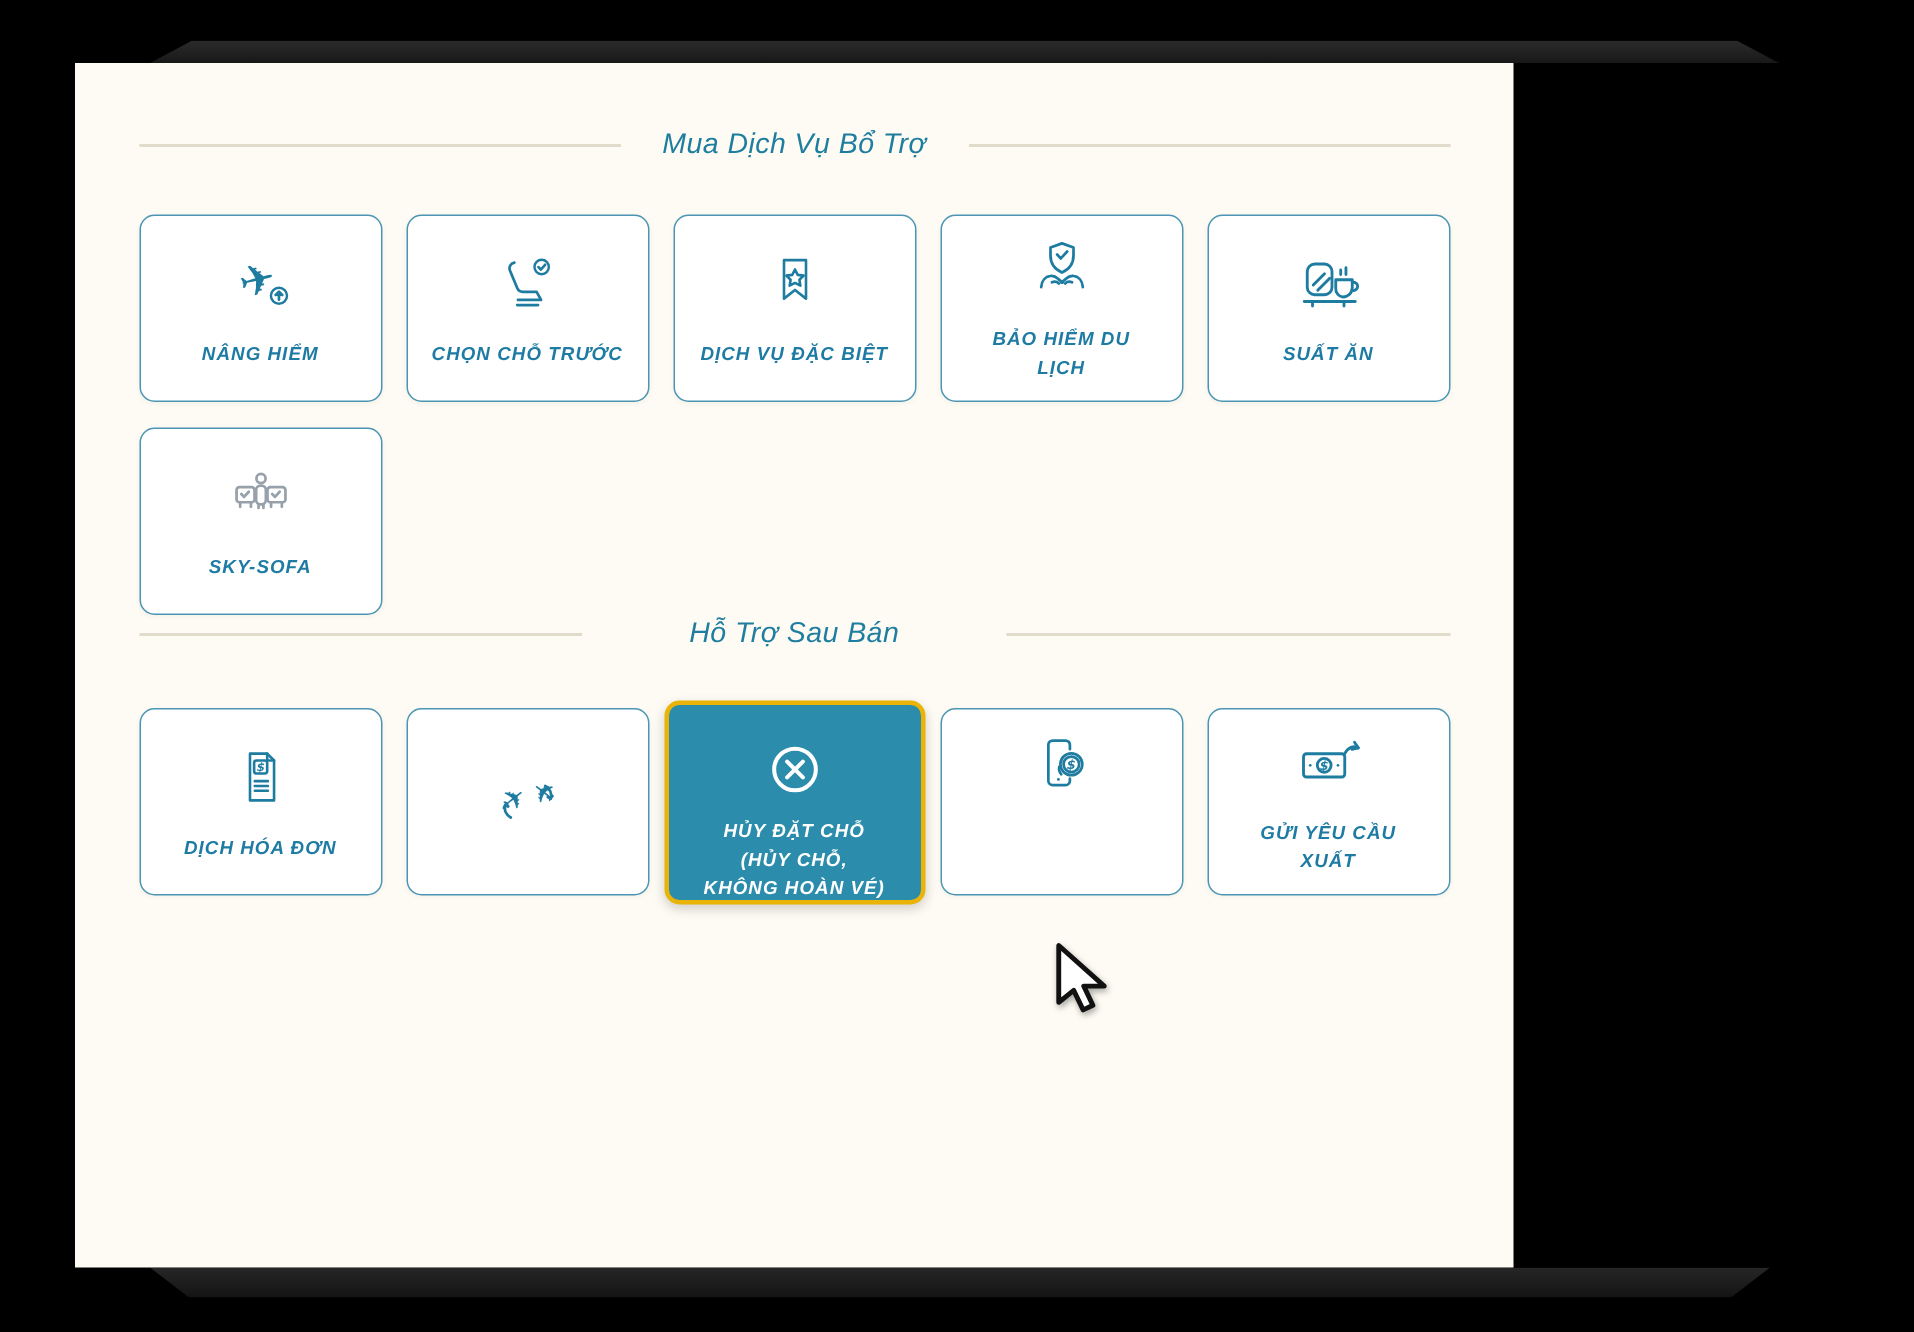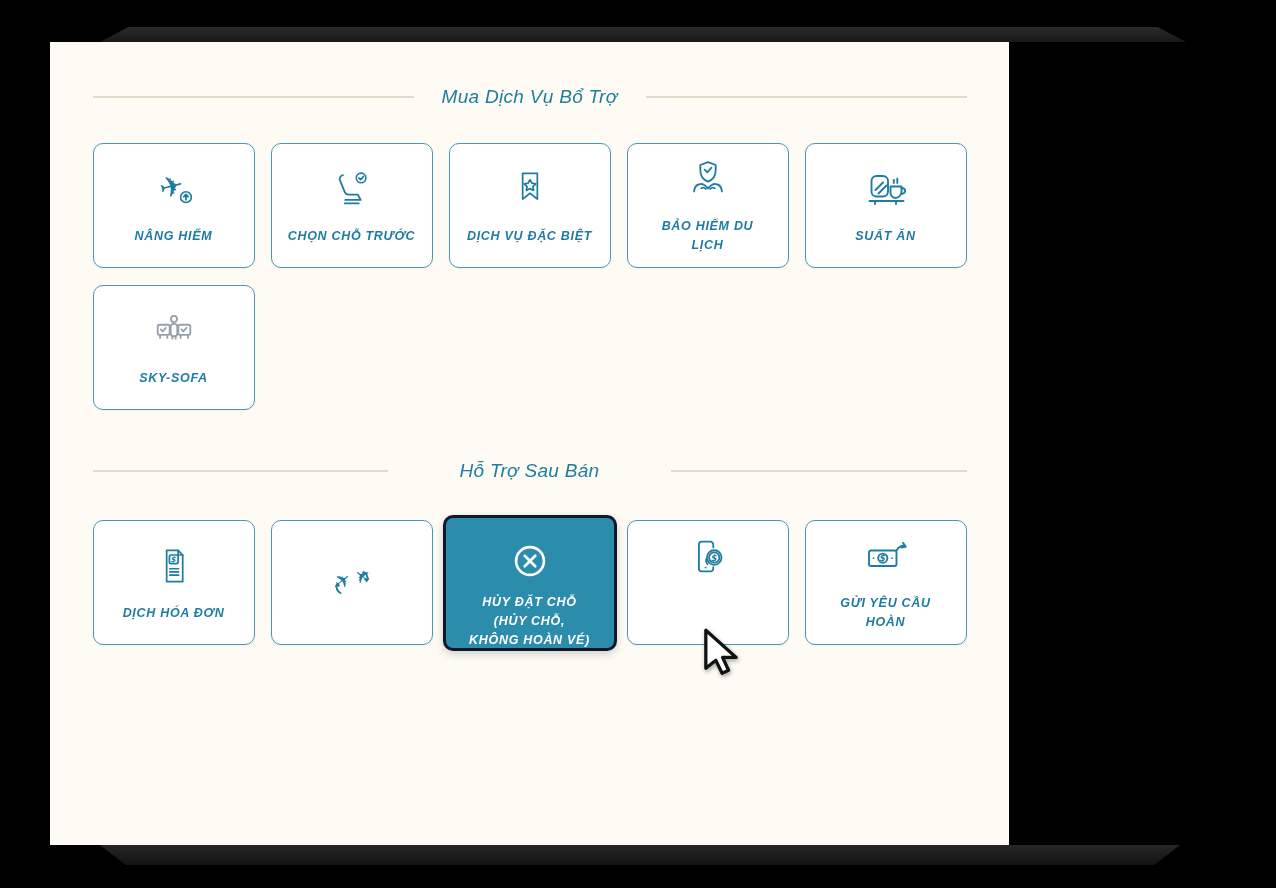--- a/index.html
+++ b/index.html
@@ -9,40 +9,40 @@
   .bezel-top{left:100px;top:27px;width:1086px;height:15px;
     clip-path:polygon(2.6% 0,97.4% 0,100% 100%,0 100%);}
   .bezel-bottom{left:100px;top:845px;width:1080px;height:20px;
     background:linear-gradient(#262626,#141414);
     clip-path:polygon(0 0,100% 0,97.6% 100%,2.4% 100%);}
   .screen{position:absolute;left:50px;top:42px;width:959px;height:803px;
     background:#FDFBF3;font-style:italic;}
   .content{width:874px;margin:0 auto;}
   .sec-header{display:flex;align-items:center;height:26px;}
   .sec-header.first{margin-top:42px;}
-  .sec-header.second{margin-top:48px;gap:44px;}
+  .sec-header.second{gap:44px;}
   .rule{flex:1;height:2px;background:#E0DBCA;}
   .sec-title{margin:0 28px;font-size:19px;font-weight:500;color:#1F7E9F;
     letter-spacing:.3px;white-space:nowrap;}
   .cards{display:flex;flex-wrap:wrap;gap:17px 16px;}
   .cards.first{margin-top:33px;}
   .cards.second{margin-top:36px;}
   .cell{position:relative;width:162px;height:125px;}
   .card{box-sizing:border-box;width:162px;height:125px;background:#fff;
     border:1px solid #4C95B4;border-radius:10px;display:flex;flex-direction:column;
     align-items:center;justify-content:center;gap:15px;overflow:hidden;cursor:pointer;
     box-shadow:0 1px 3px rgba(60,70,60,.05);}
   .card-icon{height:46px;display:flex;align-items:center;justify-content:center;
     color:#1E7CA1;}
   .card-icon svg{display:block;}
   .card-label{font-size:12.5px;font-weight:700;color:#1E7BA3;letter-spacing:.7px;
     line-height:19px;text-align:center;white-space:pre-line;padding:0 6px;}
   .card.tall{justify-content:flex-start;padding-top:14px;gap:8px;}
   .card.selected{position:absolute;left:-6px;top:-5px;width:174px;height:136px;
-    background:#2B8DAB;border:3px solid #0f172a;z-index:2;justify-content:flex-start;
+    background:#2B8DAB;border:3px solid #eab308;z-index:2;justify-content:flex-start;
     padding-top:20px;gap:9px;box-shadow:0 3px 8px rgba(0,0,0,.18);}
   .card.selected .card-icon{color:#fff;}
   .card.selected .card-label{color:#fff;}
   .cursor{position:absolute;left:695px;top:626px;z-index:6;
     filter:drop-shadow(1px 2px 2px rgba(0,0,0,.35));}
 </style>
 </head>
 <body>
 
 <div class="stage">
@@ -242,21 +242,21 @@
    <circle cx="20.8" cy="26.2" r="4.6"></circle>
    <circle cx="11.5" cy="26.2" r=".9" fill="currentColor" stroke="none"></circle>
    <circle cx="30" cy="26.2" r=".9" fill="currentColor" stroke="none"></circle>
    <path d="M34.5 18.5c2-4.2 6-5.8 9-3.8"></path>
                       <path d="M41 10.8l2.6 3.8-4.3 1"></path>
                     </g>
    <text x="20.8" y="29.4" font-size="8.5" text-anchor="middle" fill="currentColor" font-family="DejaVu Sans" font-weight="bold">$</text>
                   </svg>
                 </span>
                 <div class="card-label">GỬI YÊU CẦU
-HOÀN</div>
+XUẤT</div>
               </div>
             </div>
           </div>
       </section>
 
     </div>
   </div>
 
   <svg class="cursor" width="52" height="52" viewBox="0 0 24 24">
     <polygon points="5,2 5,19.5 9.6,15.8 12.5,21.8 15.5,20.4 12.7,14.5 19,14.5" fill="#fff" stroke="#111" stroke-width="1.5" stroke-linejoin="round"></polygon>

